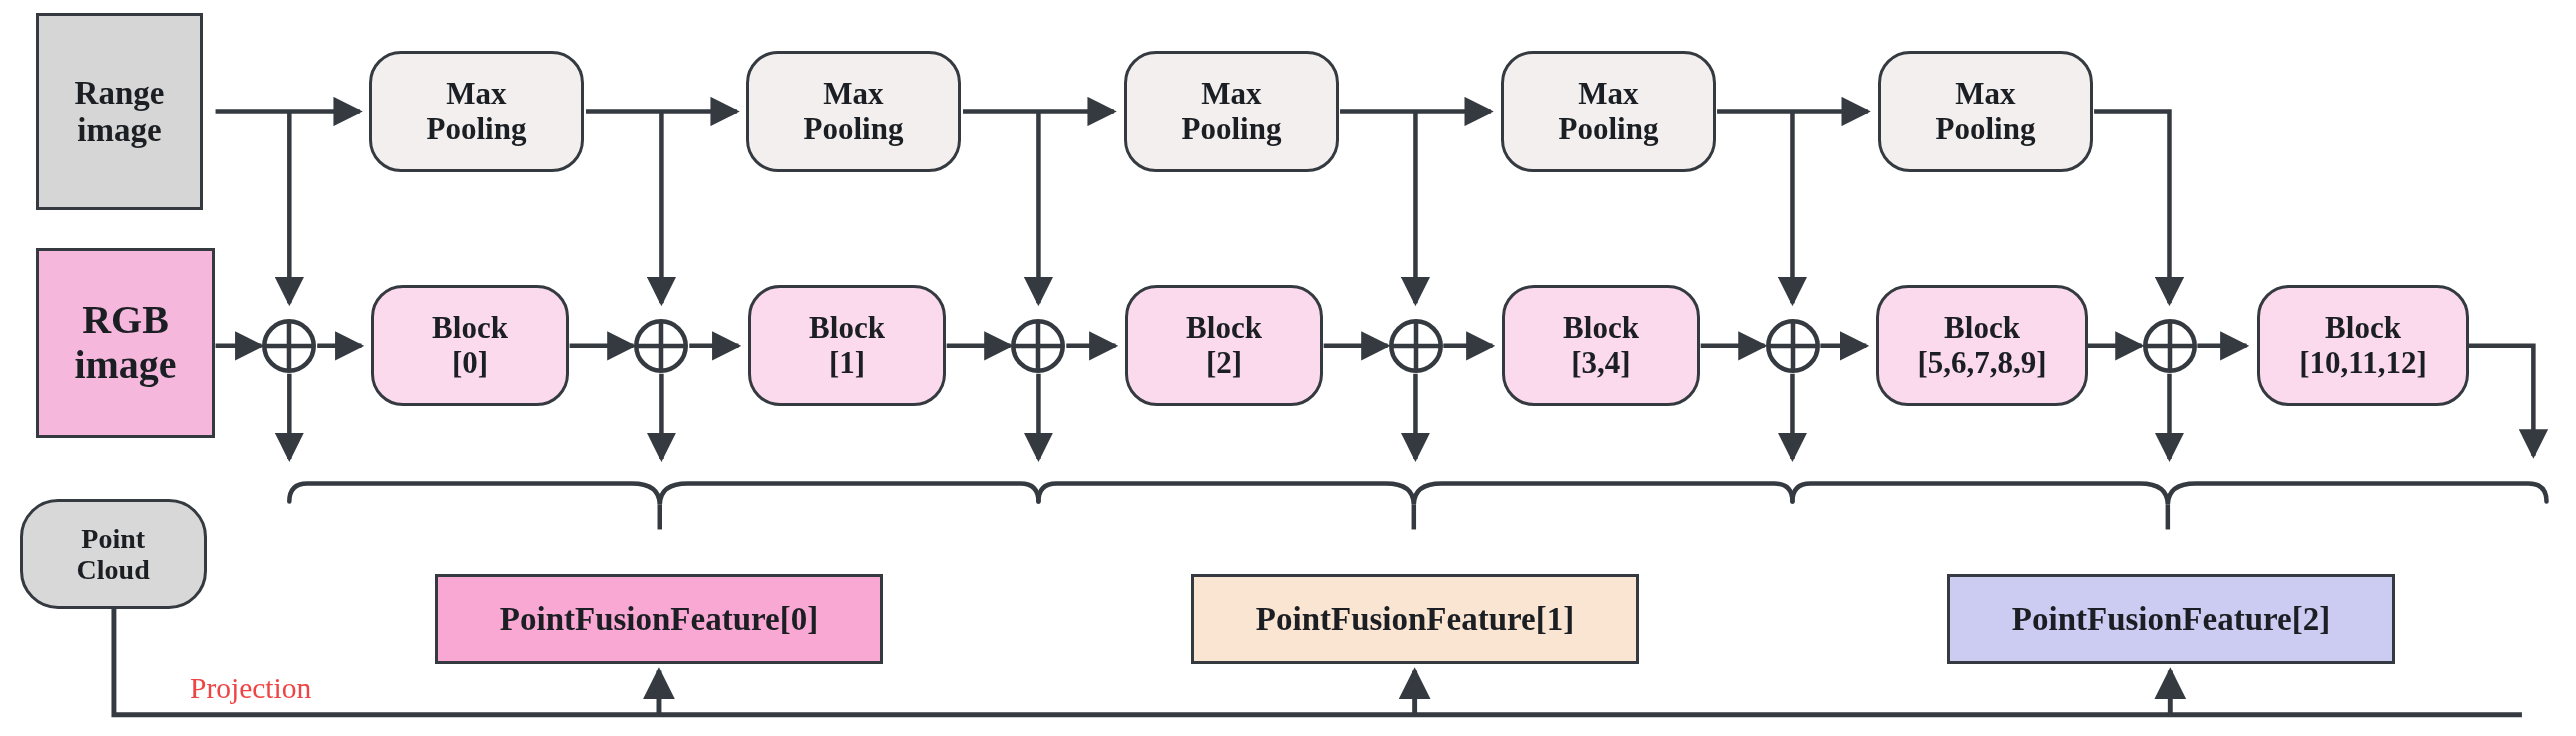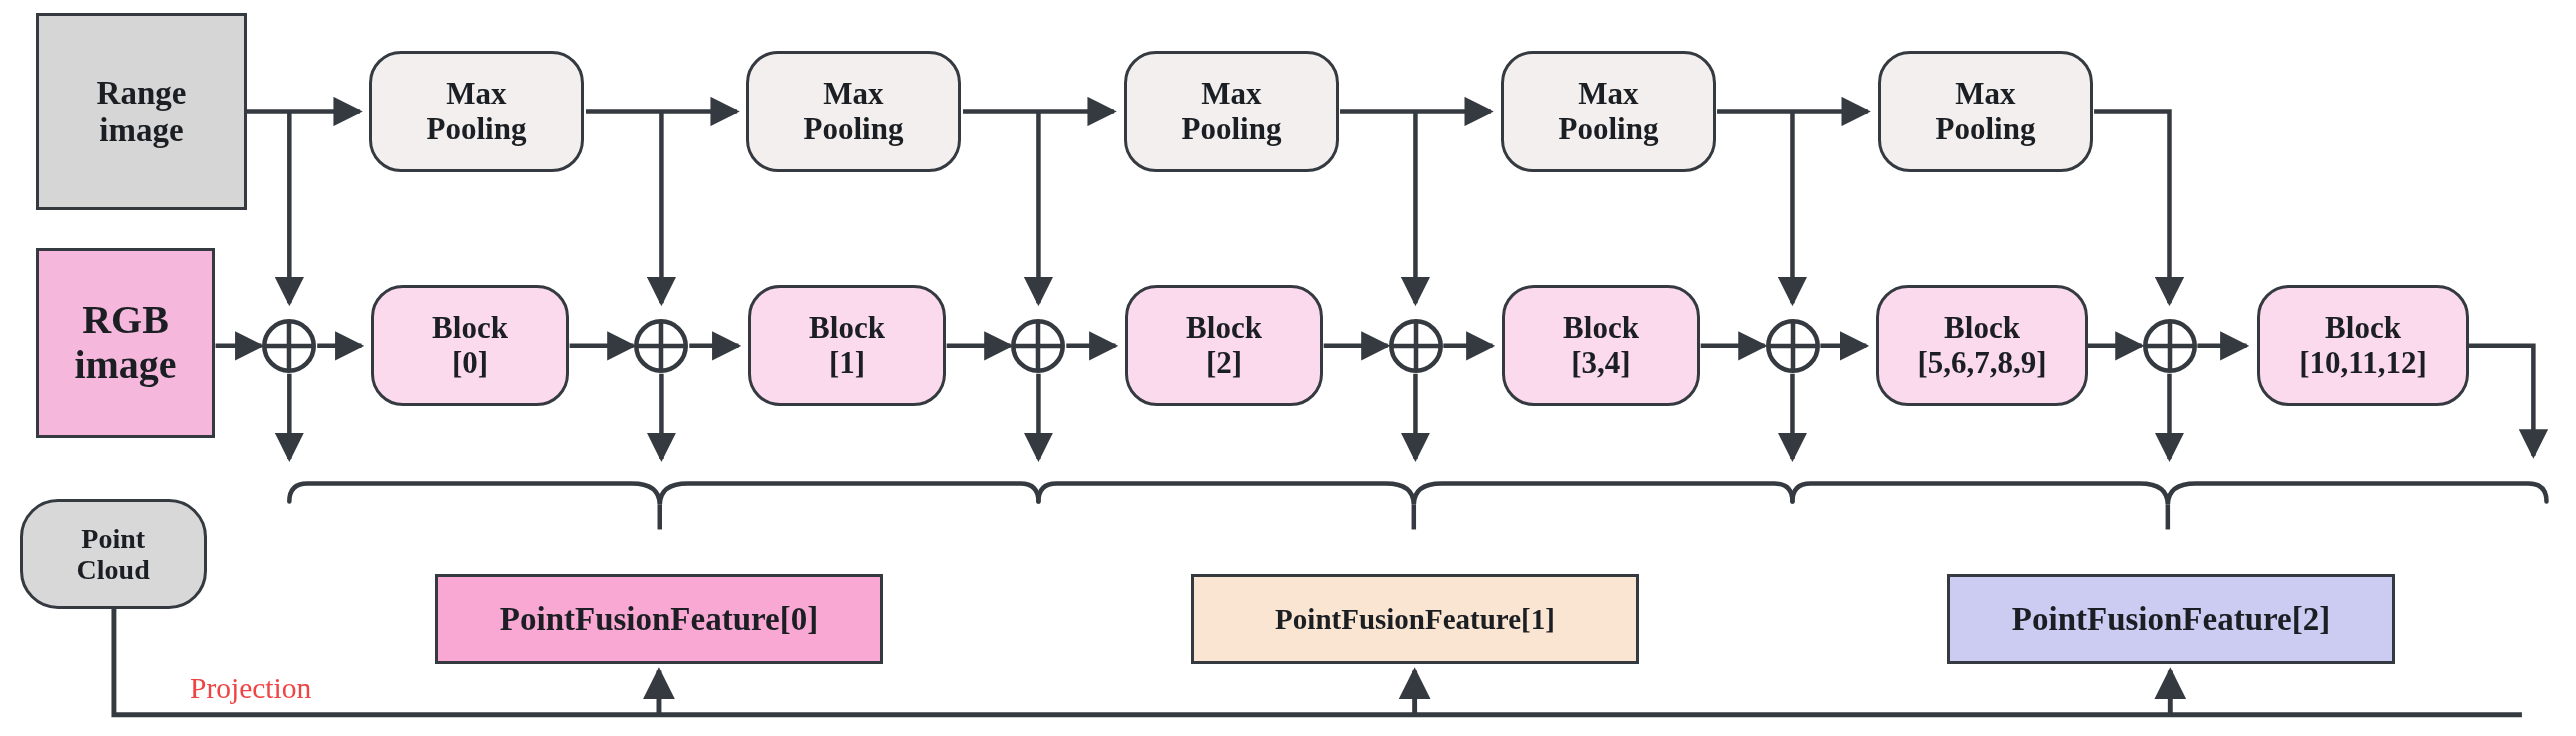--- a/index.html
+++ b/index.html
@@ -49,21 +49,21 @@
     z-index: 6;
     white-space: nowrap;
     text-align: right;
   }
 </style>
 </head>
 <body>
 
 <div id="canvas">
 
-  <div class="node rect n-range" style="left:36px; top:13px; width:211px; height:197px; font-size:33px;text-align:center;">
+  <div class="node rect n-range" style="left:36px; top:13px; width:167px; height:197px; font-size:33px;text-align:center;">
     <span class="lbl">
       <span>Range</span><br>
       <span>image</span>
     </span>
   </div>
 
   <div class="node rect n-rgb" style="left:36px; top:248px; width:179px; height:190px; font-size:40px;">
     <span class="lbl">
       <span>RGB</span><br>
       <span>image</span>
@@ -141,21 +141,21 @@
   <div class="node pill n-block" style="left:2257px; top:285px; width:212px; height:121px; font-size:31px;">
     <span class="lbl">
       <span>Block</span><br>
       <span>[10,11,12]</span>
     </span>
   </div>
 
   <div class="node rect n-pff0" style="left:435px; top:574px; width:448px; height:90px; font-size:33px;">
     <span class="lbl">PointFusionFeature[0]</span>
   </div>
-  <div class="node rect n-pff1" style="left:1191px; top:574px; width:448px; height:90px; font-size:29px;">
+  <div class="node rect n-pff1" style="left:1191px; top:574px; width:448px; height:90px; font-size:33px;">
     <span class="lbl">PointFusionFeature[1]</span>
   </div>
   <div class="node rect n-pff2" style="left:1947px; top:574px; width:448px; height:90px; font-size:33px;">
     <span class="lbl">PointFusionFeature[2]</span>
   </div>
 
   <div class="proj-label" style="left:190px; top:672px; font-size:29.5px;">Projection</div>
 
   <svg style="position:absolute; left:0; top:0; width:2576px; height:736px; z-index:2;" viewBox="0 0 3141 898" xmlns="http://www.w3.org/2000/svg">
     <defs>

